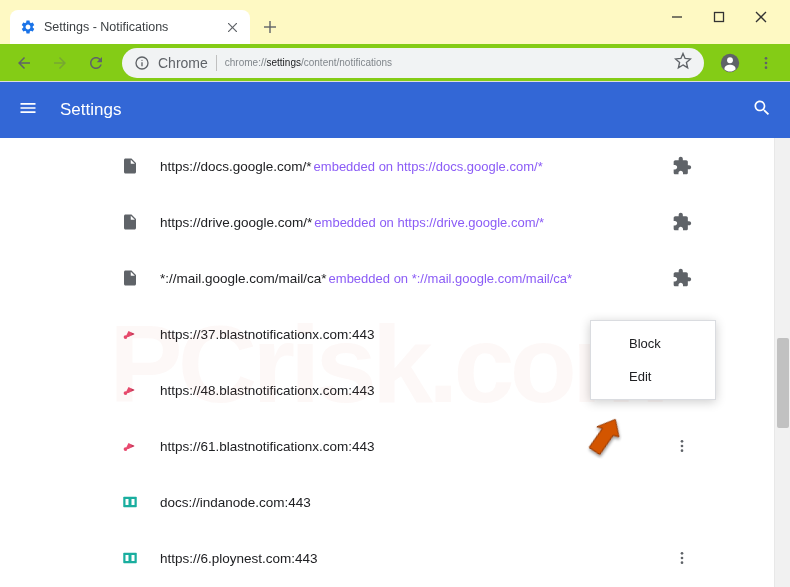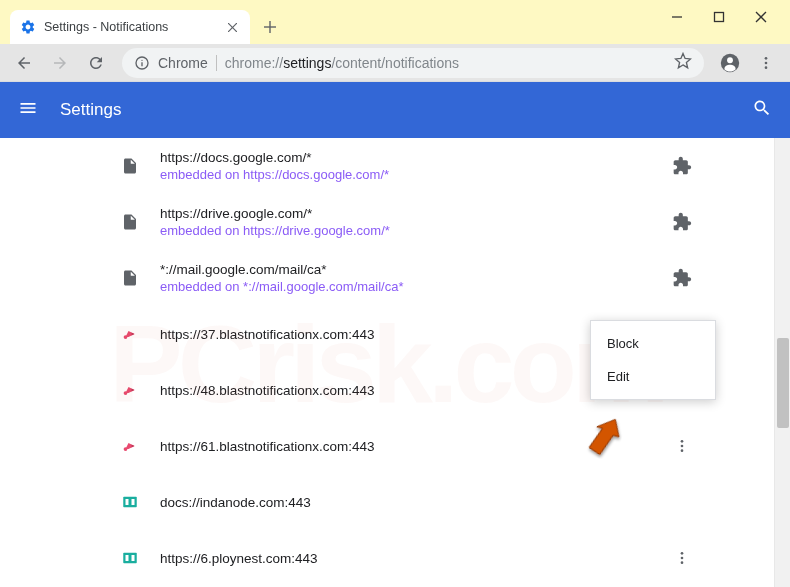--- a/index.html
+++ b/index.html
@@ -7,49 +7,49 @@
 
 .window-controls { position: absolute; top: 0; right: 0; height: 34px; display: flex; align-items: center; gap: 28px; padding-right: 22px; }
 .wc { width: 14px; height: 14px; display: flex; align-items: center; justify-content: center; cursor: pointer; }
 
 .tab-bar { height: 44px; background: #fef9c3; display: flex; align-items: flex-end; padding-left: 10px; padding-top: 8px; }
 .tab { background: #fff; height: 34px; width: 240px; border-radius: 8px 8px 0 0; display: flex; align-items: center; padding: 0 10px; gap: 8px; font-size: 12.5px; color: #3c4043; }
 .tab-icon { width: 16px; height: 16px; display: flex; align-items: center; justify-content: center; }
 .tab-close { margin-left: auto; width: 16px; height: 16px; display: flex; align-items: center; justify-content: center; cursor: pointer; }
 .newtab { width: 28px; height: 28px; display: flex; align-items: center; justify-content: center; margin-left: 6px; margin-bottom: 3px; cursor: pointer; }
 
-.toolbar { height: 38px; background: #e5e5e5; border-bottom: 1px solid #dadce0; display: flex; align-items: center; padding: 0 8px; gap: 4px; }
+.toolbar { height: 38px; background: #84cc16; border-bottom: 1px solid #dadce0; display: flex; align-items: center; padding: 0 8px; gap: 4px; }
 .nav-btn { width: 32px; height: 32px; display: flex; align-items: center; justify-content: center; border-radius: 50%; cursor: pointer; }
 .nav-btn.disabled svg { opacity: 0.35; }
 .omnibox { flex: 1; height: 30px; background: #f1f3f4; border-radius: 15px; display: flex; align-items: center; padding: 0 12px; gap: 8px; margin: 0 6px; }
 .omnibox-prefix { color: #5f6368; font-size: 14px; }
 .omnibox-divider { width: 1px; height: 16px; background: #c0c0c0; }
-.omnibox-url { color: #202124; font-size: 14px; }
+.omnibox-url { color: #202124; font-size: 10px; }
 .omnibox-url .dim { color: #80868b; }
 .star-btn { margin-left: auto; cursor: pointer; }
 
 .app-header { height: 56px; background: #3367d6; display: flex; align-items: center; padding: 0 18px; color: #fff; }
 .hamburger { cursor: pointer; margin-right: 22px; }
 .app-title { font-size: 17px; font-weight: 400; flex: 1; }
 .search-btn { cursor: pointer; }
 
 .content-wrap { height: calc(587px - 44px - 38px - 56px); display: flex; background: #fff; }
 .content { flex: 1; overflow-y: auto; padding: 0 0 10px 0; position: relative; }
 .scrollbar-track { width: 16px; background: #f1f1f1; border-left: 1px solid #e8e8e8; position: relative; }
 .scrollbar-thumb { position: absolute; left: 2px; width: 12px; background: #c1c1c1; border-radius: 2px; top: 200px; height: 90px; }
 
 .site-row { display: flex; align-items: center; padding: 10px 24px 10px 120px; min-height: 56px; gap: 20px; }
 .site-icon { width: 20px; height: 20px; display: flex; align-items: center; justify-content: center; flex-shrink: 0; }
-.site-text { flex: 1; display: flex; flex-direction: column; gap: 2px; }
+.site-text { flex: 1; display: flex; flex-direction: row; gap: 2px; }
 .site-url { font-size: 13.5px; color: #202124; }
 .site-sub { font-size: 13px; color: #8b5cf6; }
 .row-action { width: 24px; height: 24px; margin-right: 56px; display: flex; align-items: center; justify-content: center; cursor: pointer; }
 
 .context-menu { position: absolute; top: 320px; left: 590px; width: 126px; background: #fff; border: 1px solid #dadce0; box-shadow: 0 2px 10px rgba(0,0,0,0.2); padding: 6px 0; z-index: 100; }
-.menu-item { padding: 9px 16px; font-size: 13px; color: #202124; cursor: pointer; }
+.menu-item { padding: 9px 16px; font-size: 13px; color: #202124; cursor: pointer; margin-left: 22px; }
 .menu-item.highlighted { background: #eef0f2; }
 
 .arrow-cursor { position: absolute; top: 408px; left: 570px; z-index: 101; pointer-events: none; }
 
 .watermark { position: absolute; top: 50%; left: 50%; transform: translate(-50%, -50%); font-size: 110px; font-weight: 700; color: rgba(200, 80, 40, 0.04); letter-spacing: -5px; pointer-events: none; z-index: 0; white-space: nowrap; }
 </style>
 </head>
 <body>
 
 <div class="window-controls">

